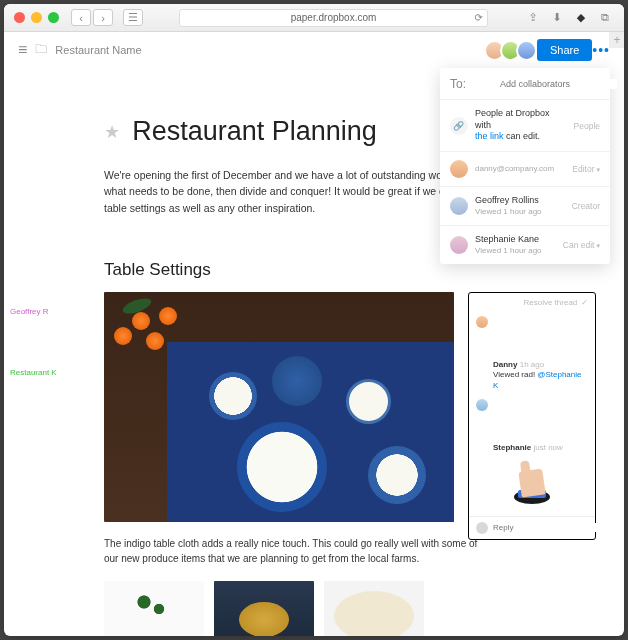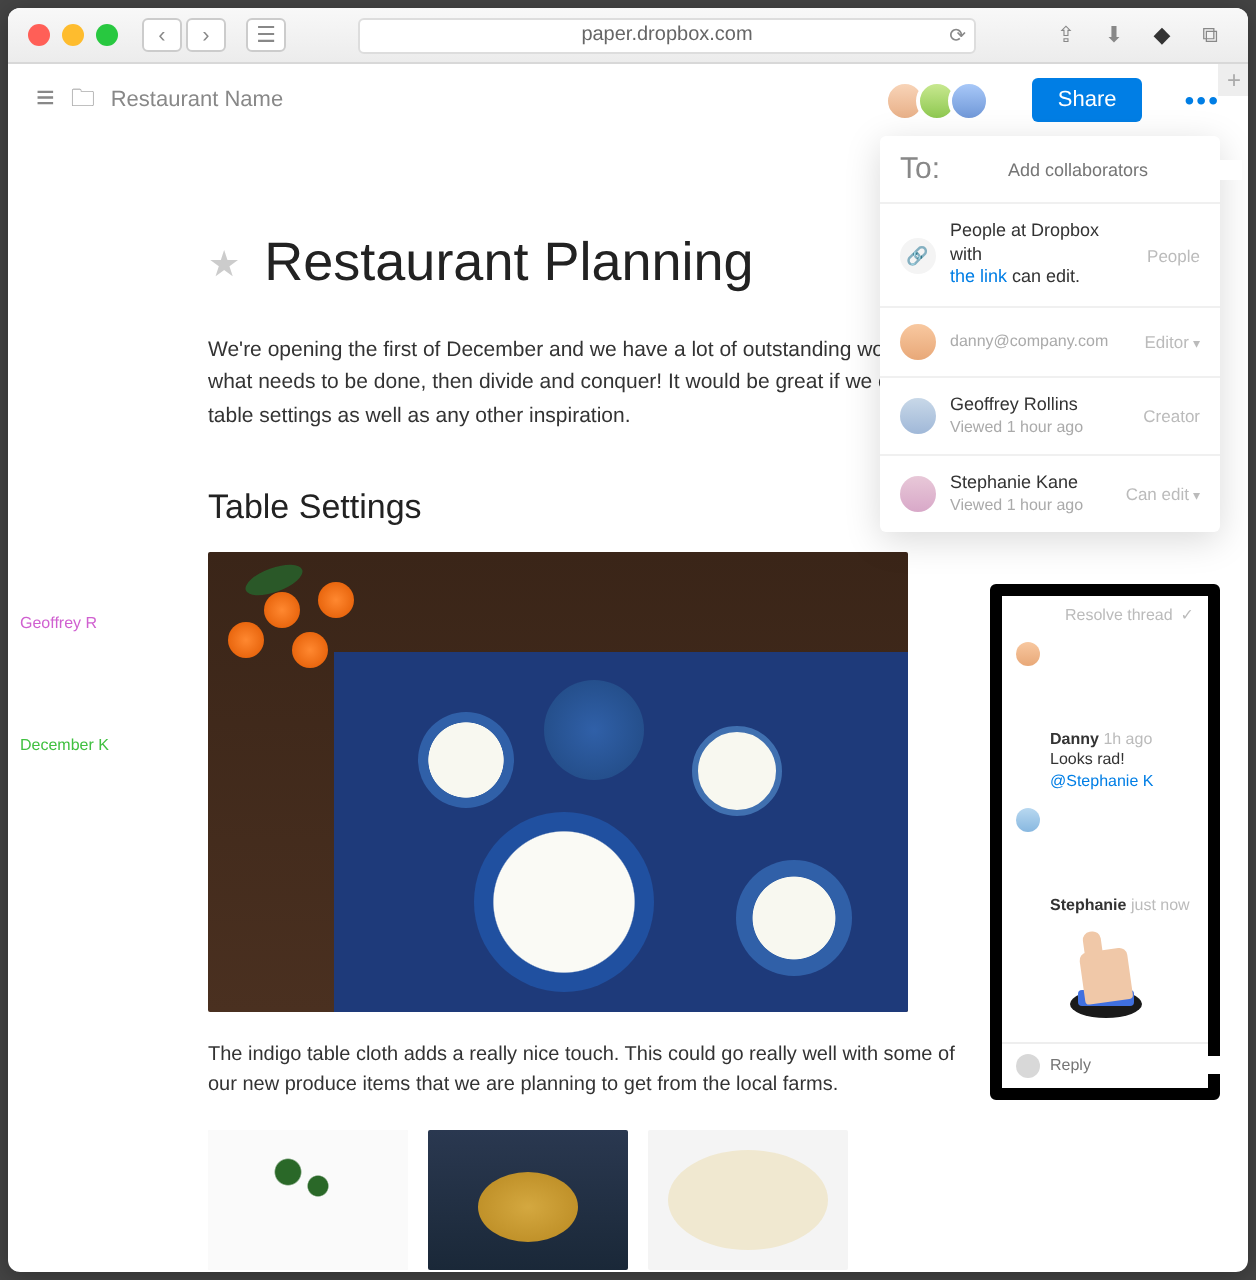--- a/index.html
+++ b/index.html
@@ -16,38 +16,38 @@
 .url .refresh{position:absolute;right:4px;color:#888;}
 .tbicons{display:flex;gap:6px;color:#888;font-size:11px;}
 .tbicon{width:18px;height:16px;display:flex;align-items:center;justify-content:center;border:1px solid transparent;}
 .plus{position:absolute;right:-1px;top:28px;width:16px;height:16px;background:#eee;color:#aaa;font-size:12px;text-align:center;line-height:16px;}
 
 .app{height:calc(100% - 28px);overflow:hidden;position:relative;}
 .appbar{height:36px;display:flex;align-items:center;padding:0 14px;gap:8px;}
 .menu{color:#888;font-size:16px;}
 .folder{color:#888;font-size:12px;}
 .bcrumb{font-size:11px;color:#888;}
-.appbar-r{margin-left:auto;display:flex;align-items:center;gap:21px;}
+.appbar-r{margin-left:auto;display:flex;align-items:center;gap:0;}
 .avatars{display:flex;}
 .av{width:21px;height:21px;border-radius:50%;border:2px solid #fff;margin-left:-5px;background:#ccc;}
 .av1{background:linear-gradient(#f8d4b8,#e8b088);}
 .av2{background:linear-gradient(#c8e890,#8ec850);}
 .av3{background:linear-gradient(#a8c8f8,#7098d8);}
 .share{background:#007ee5;color:#fff;border:none;border-radius:3px;padding:5px 13px;font-size:11px;cursor:pointer;}
 .more{color:#007ee5;font-size:14px;letter-spacing:1px;}
 
 .doc{padding:0 60px 0 100px;position:relative;}
 .title-row{display:flex;align-items:center;gap:12px;margin-top:48px;}
 .star{color:#ccc;font-size:18px;}
 h1{font-size:27px;font-weight:300;color:#222;}
 .author{position:absolute;left:0;font-size:8px;padding-left:6px;}
 .au1{color:#d060d0;top:146px;margin-top:45px;}
 .au2{color:#40c040;top:252px;}
 .para{font-size:10.5px;line-height:1.55;color:#333;margin-top:20px;}
-h2{font-size:17px;font-weight:400;color:#222;margin-top:28px;}
+h2{font-size:17px;font-weight:400;color:#222;margin-top:44px;}
 .hero{width:350px;height:230px;margin-top:12px;background:linear-gradient(180deg,#3a2518 0%,#4a3020 100%);position:relative;overflow:hidden;border-radius:1px;}
 .runner{position:absolute;left:18%;right:0;top:22%;bottom:0;background:#1e3a7a;}
 .bowl{position:absolute;border-radius:50%;}
 .b1{width:90px;height:90px;bottom:10px;left:38%;background:radial-gradient(#fafaf5 55%,#2050a0 56%);}
 .b2{width:48px;height:48px;top:35%;left:30%;background:radial-gradient(#f8f8f0 55%,#3060a8 56%);}
 .b3{width:50px;height:50px;top:28%;left:48%;background:radial-gradient(#3060a8,#204880);}
 .b4{width:45px;height:45px;top:38%;right:18%;background:#f8f8f0;border:3px solid #4070b0;}
 .b5{width:58px;height:58px;bottom:18px;right:8%;background:radial-gradient(#f8f8f0 50%,#3060a8 51%);}
 .orange{position:absolute;width:18px;height:18px;border-radius:50%;background:radial-gradient(#ff8830,#e05800);}
 .o1{top:35px;left:10px;}.o2{top:20px;left:28px;}.o3{top:40px;left:42px;}.o4{top:15px;left:55px;}
@@ -56,35 +56,35 @@
 .gallery{display:flex;gap:10px;margin-top:14px;}
 .thumb{width:100px;height:70px;background:#f4f4f4;border-radius:1px;position:relative;overflow:hidden;}
 .th1::after{content:"";position:absolute;inset:0;background:radial-gradient(circle at 40% 30%,#2a6828 8%,transparent 9%),radial-gradient(circle at 55% 40%,#2a6828 7%,transparent 8%),#fafafa;}
 .th2{background:linear-gradient(#2a3850,#1a2838);}
 .th2::after{content:"";position:absolute;left:25%;top:30%;width:50%;height:50%;background:radial-gradient(#d4a840,#b88820);border-radius:50%;}
 .th3::after{content:"";position:absolute;inset:10px;background:#f0e8d0;border-radius:50%;}
 
 .panel{position:absolute;right:14px;top:36px;width:170px;background:#fff;box-shadow:0 4px 18px rgba(0,0,0,.15);border-radius:3px;font-size:9px;z-index:50;}
 .panel-row{padding:8px 10px;display:flex;align-items:center;gap:7px;border-bottom:1px solid #f0f0f0;min-height:32px;}
 .panel-row:last-child{border-bottom:none;}
-.to{color:#888;font-size:15px;}
+.to{color:#888;font-size:12px;}
 .addc{color:#bbb;font-size:9px;margin-left:27px;}
 .picon{width:18px;height:18px;border-radius:50%;flex-shrink:0;display:flex;align-items:center;justify-content:center;color:#888;}
 .linkicon{background:#f4f4f4;}
 .pav1{background:linear-gradient(#f8c8a0,#e8a878);}
 .pav2{background:linear-gradient(#c8d8e8,#a0b8d8);}
 .pav3{background:linear-gradient(#e8c8d8,#d8a8c8);}
 .ptxt{flex:1;line-height:1.3;color:#333;}
 .ptxt .sub{color:#aaa;font-size:8px;}
 .ptxt .link{color:#007ee5;}
 .ptxt .viewing{color:#007ee5;font-size:8px;}
 .role{color:#bbb;font-size:8.5px;}
 .chev{color:#bbb;font-size:7px;margin-left:2px;}
 
-.comments{position:absolute;right:14px;top:260px;width:115px;background:#fff;border:6px solid #000000;border-radius:3px;font-size:8px;z-index:40;}
+.comments{position:absolute;right:28px;top:260px;width:128px;background:#fff;border:1px solid #000000;border-radius:3px;font-size:8px;z-index:40;}
 .chead{display:flex;justify-content:flex-end;padding:5px 7px;color:#bbb;gap:4px;align-items:center;}
 .cmsg{padding:4px 7px;display:flex;gap:5px;}
 .cav{width:12px;height:12px;border-radius:50%;flex-shrink:0;}
 .cav1{background:linear-gradient(#f8c8a0,#e8a878);}
 .cav2{background:linear-gradient(#b8d8f0,#88b8e0);}
 .cbody{line-height:1.3;margin-top:44px;}
 .cname{font-weight:600;color:#333;}
 .ctime{color:#bbb;}
 .ctext{color:#333;}
 .mention{color:#007ee5;}
@@ -140,21 +140,21 @@
     </div>
 
     <div class="doc">
       <div class="author au1">Geoffrey R</div>
       <div class="title-row">
         <span class="star">★</span>
         <h1>Restaurant Planning</h1>
       </div>
       <p class="para">We're opening the first of December and we have a lot of outstanding work to do. Let's capture what needs to be done, then divide and conquer! It would be great if we could add inspiration for table settings as well as any other inspiration.</p>
 
-      <div class="author au2">December K</div>
+      <div class="author au2">Restaurant K</div>
       <h2>Table Settings</h2>
 
       <div class="hero">
         <div class="runner"></div>
         <div class="leaf"></div>
         <div class="orange o1"></div>
           <div class="orange o2"></div>
           <div class="orange o3"></div>
           <div class="orange o4"></div>
         <div class="bowl b2"></div>
@@ -214,21 +214,21 @@
     <div class="comments">
       <div class="chead">
         <span>Resolve thread</span>
         <span>✓</span>
       </div>
       <div class="cmsg">
         <div class="cav cav1"></div>
         <div class="cbody">
           <span class="cname">Danny</span>
           <span class="ctime">1h ago</span>
-          <div><span class="ctext">Looks rad! </span><span class="mention">@Stephanie K</span></div>
+          <div><span class="ctext">Viewed rad! </span><span class="mention">@Stephanie K</span></div>
         </div>
       </div>
       <div class="cmsg">
         <div class="cav cav2"></div>
         <div class="cbody">
           <span class="cname">Stephanie</span>
           <span class="ctime">just now</span>
         </div>
       </div>
       <div class="sticker">

